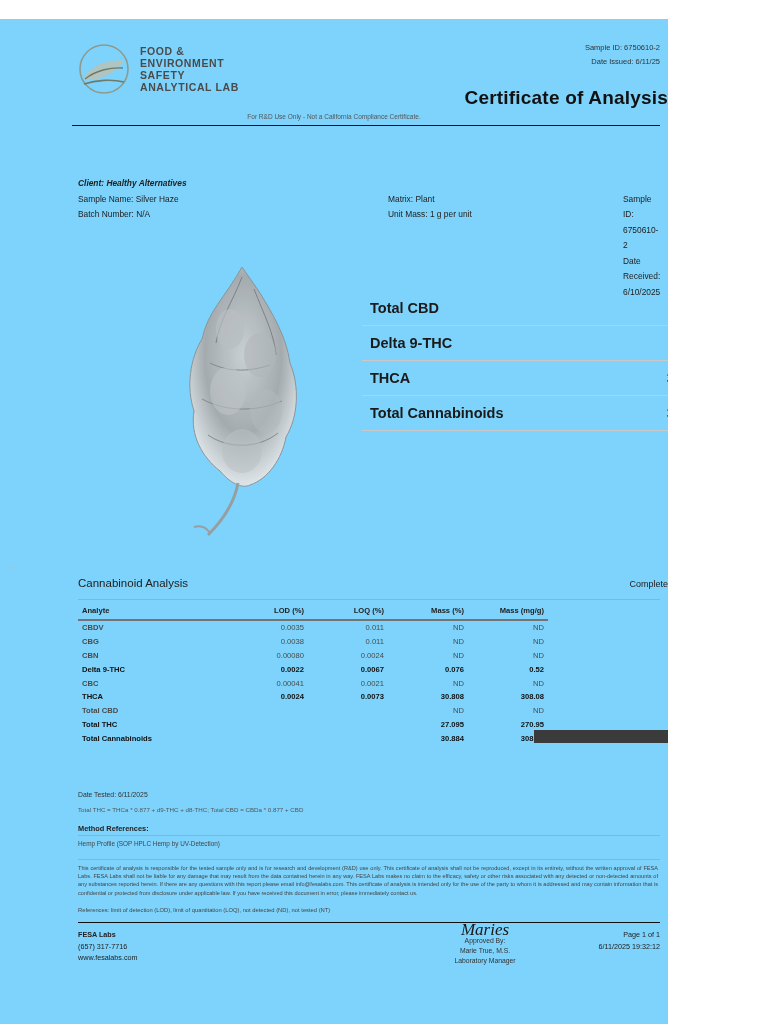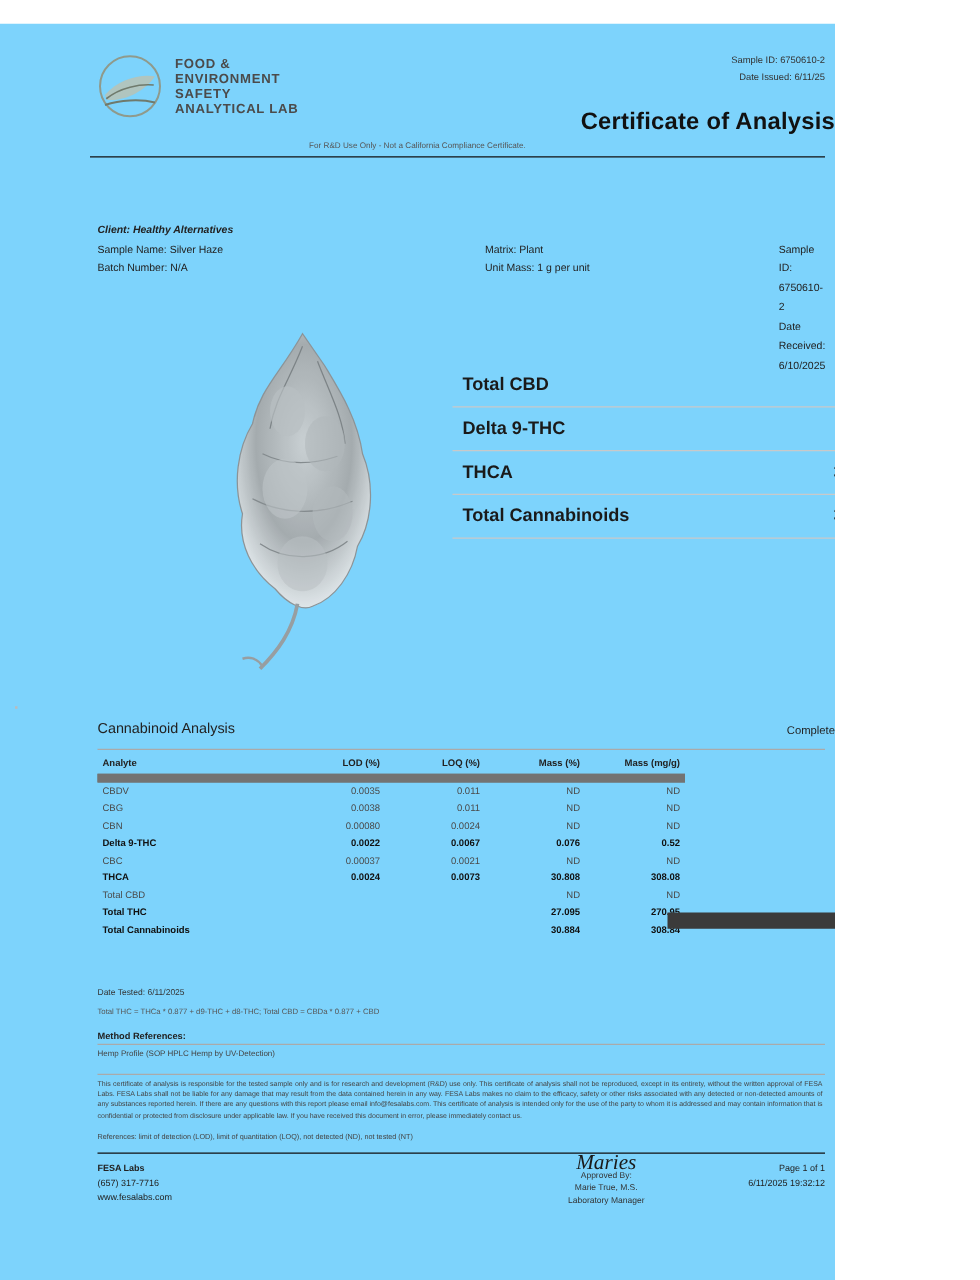--- a/index.html
+++ b/index.html
@@ -157,29 +157,29 @@
     border-collapse: collapse;
     font-size: 7.6px;
     color: #333;
   }
   .ca-table th {
     font-size: 7.6px;
     font-weight: bold;
     color: #222;
     text-align: right;
     padding: 3px 4px 4px 4px;
-    border-bottom: 7px solid #737373;
+    border-bottom: 2px solid #737373;
   }
   .ca-table th.left { text-align: left; }
   .ca-table td {
     padding: 2.4px 4px;
     text-align: right;
     color: #4a4a4a;
   }
-  .ca-table td.left { text-align: left; }
+  .ca-table td.left { text-align: left; font-weight: bold; }
   .ca-table tr.bold td { font-weight: bold; color: #111; }
   .col-analyte { width: 150px; }
   .col-num { width: 80px; }
 
   .redaction {
     position: absolute;
     left: 534px; top: 711px;
     width: 203px; height: 13px;
     background: #3b3b3b;
   }
@@ -408,21 +408,21 @@
       </tr>
       <tr class="bold">
         <td class="left">Delta 9-THC</td>
         <td>0.0022</td>
         <td>0.0067</td>
         <td>0.076</td>
         <td>0.52</td>
       </tr>
       <tr>
         <td class="left">CBC</td>
-        <td>0.00037</td>
+        <td>0.00041</td>
         <td>0.0021</td>
         <td>ND</td>
         <td>ND</td>
       </tr>
       <tr class="bold">
         <td class="left">THCA</td>
         <td>0.0024</td>
         <td>0.0073</td>
         <td>30.808</td>
         <td>308.08</td>

